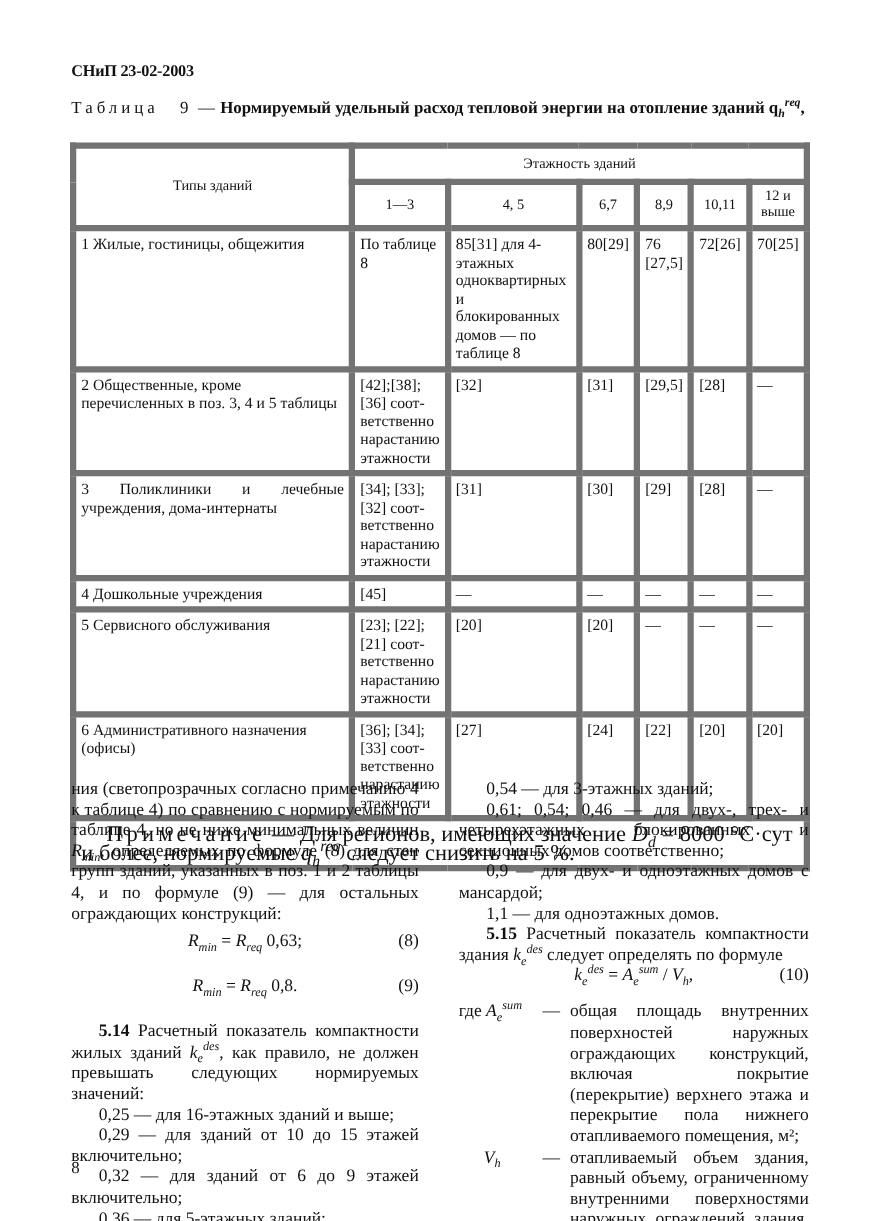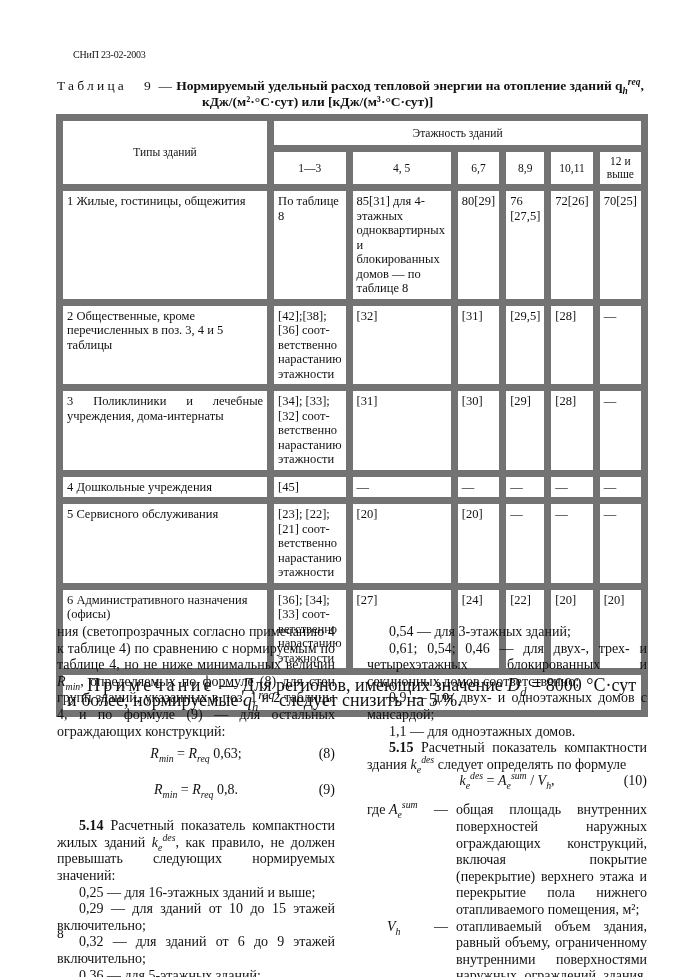--- a/index.html
+++ b/index.html
@@ -1,29 +1,29 @@
 <!DOCTYPE html>
 <html><head>
 <meta charset="utf-8">
 <style>
   html, body { margin: 0; padding: 0; background: #fff; }
   body { width: 700px; height: 977px; position: relative; overflow: hidden;
          font-family: "Liberation Serif", "DejaVu Serif", serif; color: #111; }
-  .hdr { position: absolute; left: 57px; top: 49px; font-weight: normal; font-size: 10px; letter-spacing: -0.2px; margin-left: 16px; }
+  .hdr { position: absolute; left: 57px; top: 49px; font-weight: bold; font-size: 13px; letter-spacing: -0.2px; }
   .caption { position: absolute; left: 57px; top: 78px; width: 600px; font-size: 13.5px; line-height: 16px; }
   .caption .lbl { letter-spacing: 3.2px; display: inline-block; width: 87px; }
   .caption .dash { display: inline-block; width: 22px; }
   .caption .bold { font-weight: bold; }
   .caption .line2 { padding-left: 145px; font-weight: bold; }
   sup, sub { font-size: 70%; line-height: 0; }
   i { }
 
   table.t9 { position: absolute; left: 56px; top: 114px; width: 592px; border-collapse: collapse;
              font-family: "Liberation Serif", serif; font-size: 12.5px; }
-  table.t9 td, table.t9 th { border: 7px solid #737373; padding: 3px 4px; vertical-align: top; line-height: 14.5px; }
+  table.t9 td, table.t9 th { border: 5px solid #737373; padding: 3px 4px; vertical-align: top; line-height: 14.5px; }
   table.t9 th { font-weight: normal; font-size: 11.5px; vertical-align: middle; text-align: center; }
   table.t9 td.v { text-align: left; }
   table.t9 td.name { text-align: left; }
   .note-cell { font-size: 18px; }
   .note-cell .spaced { letter-spacing: 3.3px; }
 
   .col { position: absolute; top: 624px; font-size: 14px; line-height: 16.6px; text-align: justify; }
   .col-left { left: 57px; width: 278px; }
   .col-right { left: 367px; width: 280px; }
   .indent { text-indent: 22px; }
@@ -41,21 +41,20 @@
 </head>
 <body>
 
 <div class="hdr">СНиП 23-02-2003</div>
 
 <div class="caption">
   <div>
     <span class="lbl">Таблица</span><span>9</span>
     <span class="dash" style="text-align:center;">—</span><span class="bold"><span>Нормируемый удельный расход тепловой энергии на отопление зданий q</span><i><sub>h</sub><sup>req</sup></i><span>,</span></span>
   </div>
-  <div class="line2">кДж/(м²·°С·сут) или [кДж/(м³·°С·сут)]</div>
 </div>
 
 <table class="t9">
   <colgroup>
     <col style="width:247px">
       <col style="width:69px">
       <col style="width:106px">
       <col style="width:46px">
       <col style="width:42px">
       <col style="width:40px">

